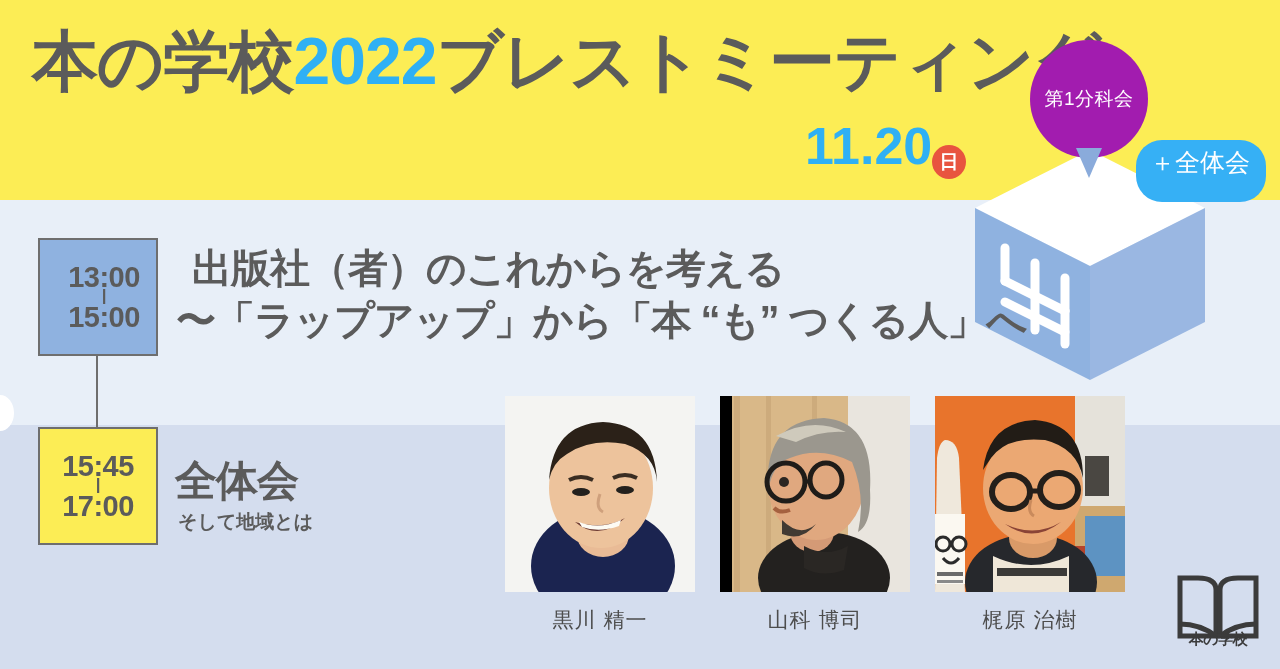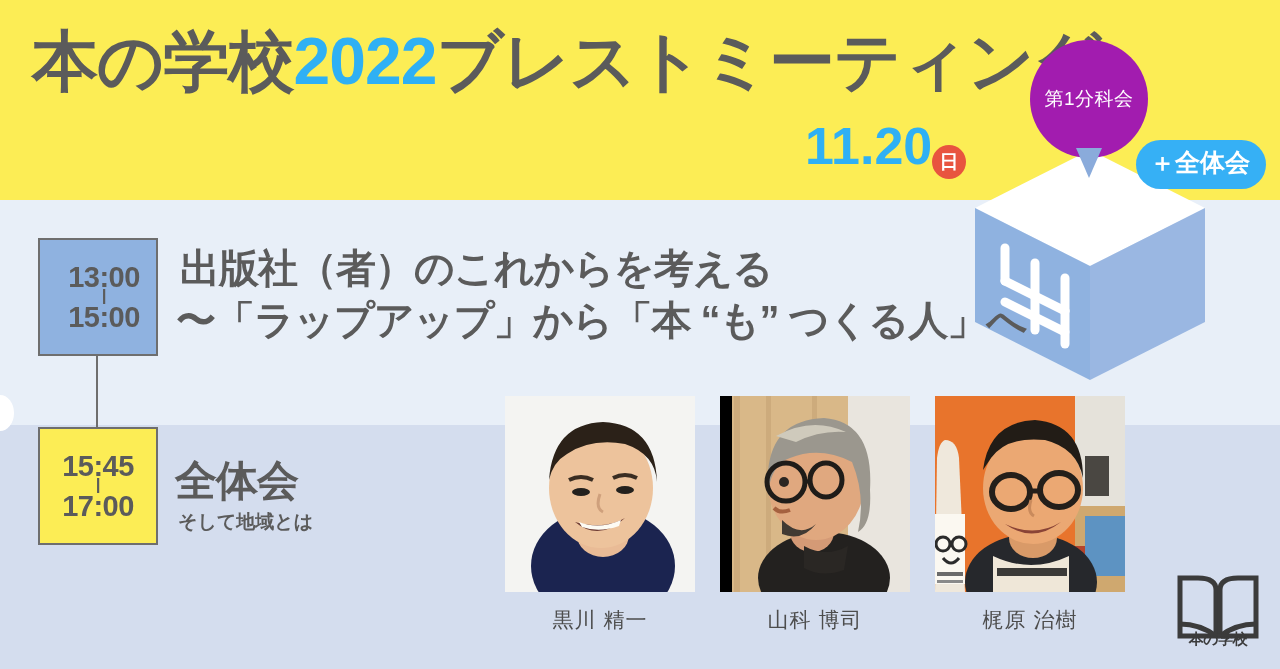--- a/index.html
+++ b/index.html
@@ -66,23 +66,23 @@
   }
   .bubble-tail {
     position:absolute; left:1076px; top:148px;
     width:0; height:0;
     border-left:13px solid transparent;
     border-right:13px solid transparent;
     border-top:30px solid #8aabdb;
   }
   .zentai-badge {
     position:absolute; left:1136px; top:140px;
-    padding:10px 16px 14px 14px; border-radius:26px;
+    padding:10px 16px 27px 14px; border-radius:26px;
     background:#36b0f5; color:#ffffff;
-    font-size:25px; font-weight:bold; white-space:nowrap;
+    font-size:25px; font-weight:normal; white-space:nowrap;
     line-height:1;
   }
 
   
   .time-connector {
     position:absolute; left:96px; top:355px; width:2px; height:72px;
     background:#6e6e6e;
   }
   .timebox {
     position:absolute; width:120px; height:118px;
@@ -91,21 +91,21 @@
     align-items:center; justify-content:center;
     color:#5b5b5b; font-size:29px; font-weight:bold;
     line-height:1.05; letter-spacing:-0.5px;
   }
   .timebox.slot1 { left:38px; top:238px; background:#8fb2e0;padding-left:12px; }
   .timebox.slot2 { left:38px; top:427px; background:#fced55; }
   .timebox .dash { font-size:17px; line-height:6px; margin:1px 0 3px 0; }
 
   
   .session1-l1 {
-    position:absolute; left:180px; top:248px;
+    position:absolute; left:192px; top:248px;
     font-size:40px; font-weight:bold; color:#5b5b5b;
     white-space:nowrap; line-height:1; letter-spacing:-1px;
   }
   .session1-l2 {
     position:absolute; left:176px; top:300px;
     font-size:40px; font-weight:bold; color:#5b5b5b;
     white-space:nowrap; line-height:1; letter-spacing:-1px;
   }
   .session2-title {
     position:absolute; left:175px; top:460px;

